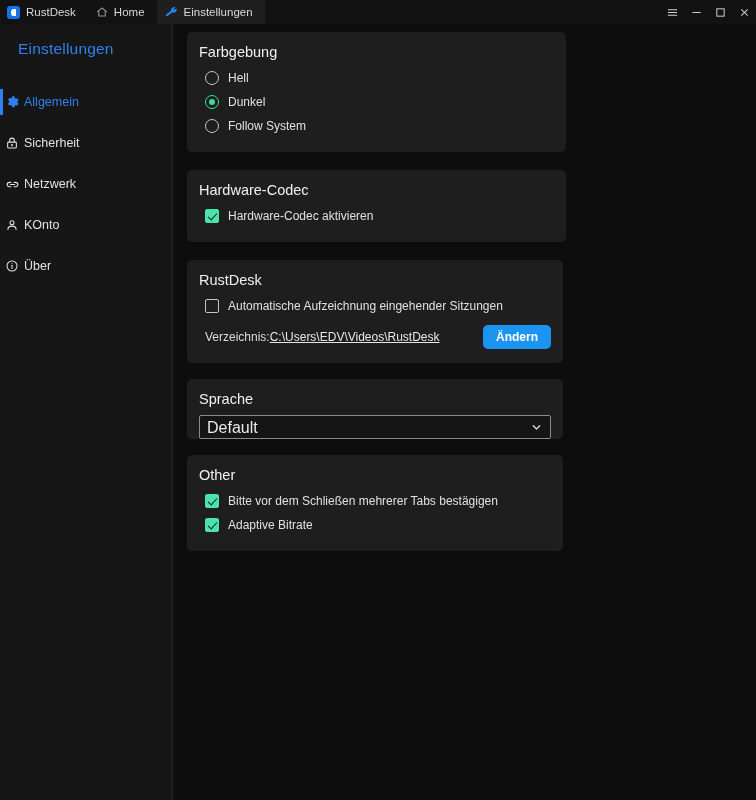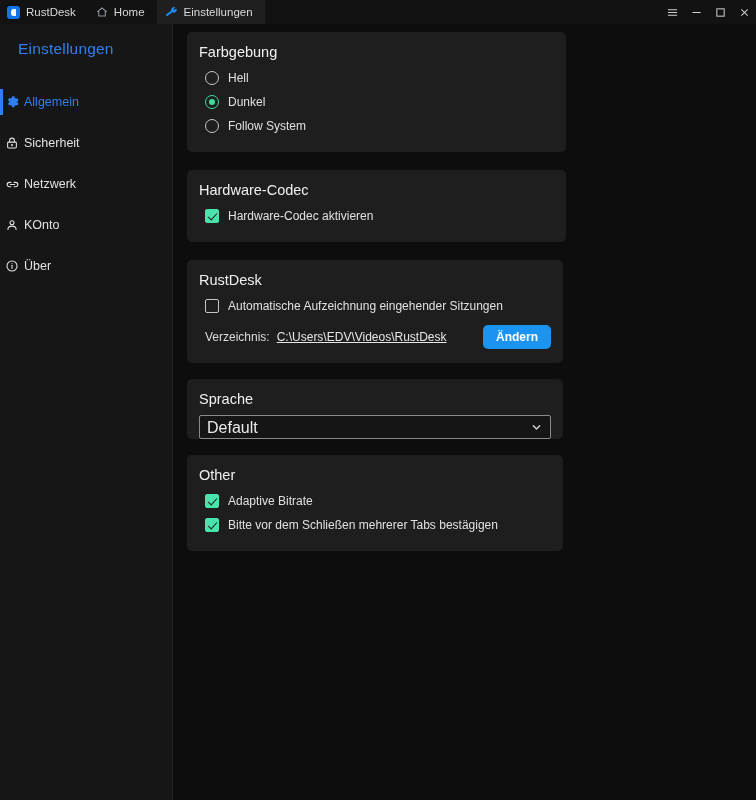--- a/index.html
+++ b/index.html
@@ -106,21 +106,21 @@
   .check.on { background: #4ae3ab; border-color: #4ae3ab; }
   .check.on::after {
     content: ""; position: absolute; left: 4px; top: 1px;
     width: 4px; height: 8px;
     border: solid #1e1e1e; border-width: 0 1.8px 1.8px 0;
     transform: rotate(42deg);
   }
 
   
   .dirrow {
-    display: flex; align-items: center; gap: 7px;
+    display: flex; align-items: center; 
     padding: 7px 12px 0 18px; font-size: 12px; color: #dcdcdc;
   }
   .dirpath { text-decoration: underline; color: #e6e6e6; }
   .btn-primary {
     margin-left: auto;
     background: #1b93f0; color: #fff; border: none; border-radius: 5px;
     font-family: inherit; font-size: 12px; font-weight: bold;
     padding: 5px 13px; cursor: pointer;
   }
 
@@ -310,22 +310,22 @@
             <path d="M2.5 4.5 6 8l3.5-3.5"></path>
           </svg>
         </span>
       </div>
     </div>
 
     <div class="card narrow" style="margin-top:16px;">
       <div class="card-title">Other</div>
       <div class="row">
         <span class="check on"></span>
+        <span>Bitte vor dem Schließen mehrerer Tabs bestägigen</span>
+      </div>
+      <div class="row">
+        <span class="check on"></span>
         <span>Adaptive Bitrate</span>
-      </div>
-      <div class="row">
-        <span class="check on"></span>
-        <span>Bitte vor dem Schließen mehrerer Tabs bestägigen</span>
       </div>
     </div>
 
   </div>
 </div>
 
 </body></html>

